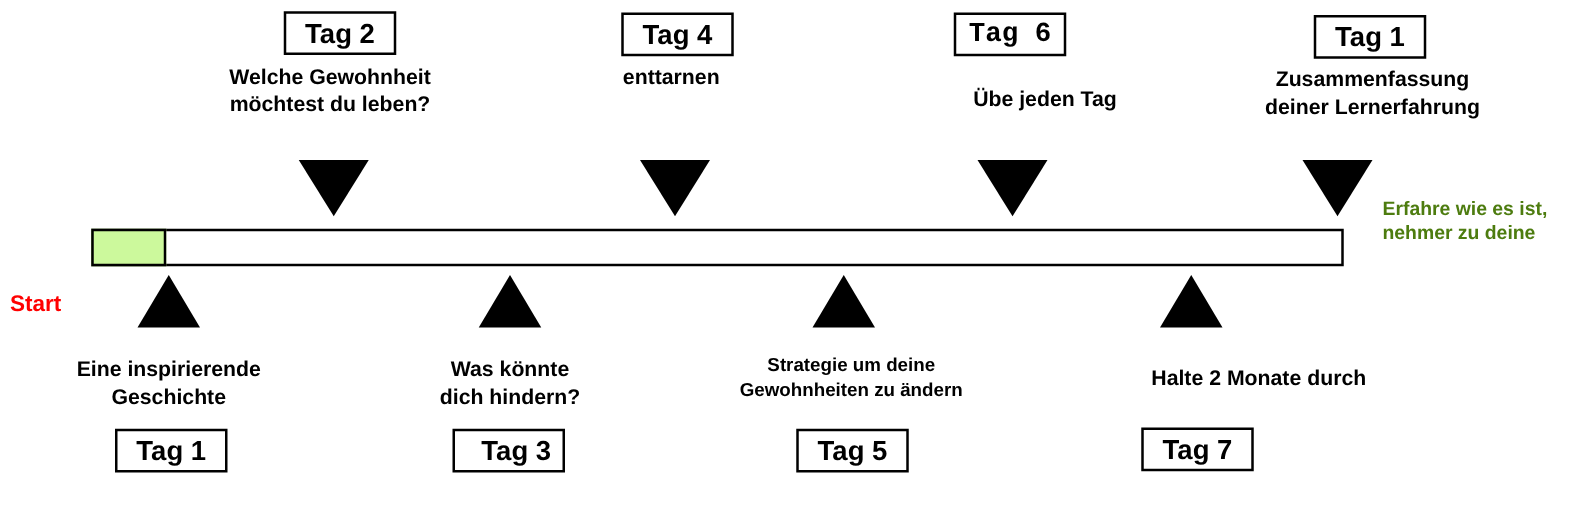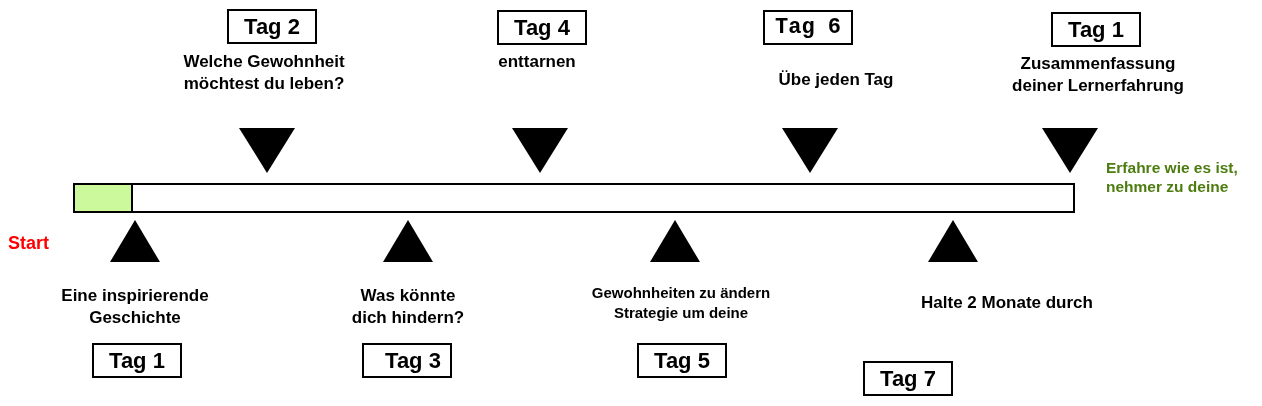--- a/index.html
+++ b/index.html
@@ -126,33 +126,33 @@
 
   <div class="note" style="left:135px; top:285px;">
     <div>Eine inspirierende</div>
     <div>Geschichte</div>
   </div>
   <div class="note" style="left:408px; top:285px;">
     <div>Was könnte</div>
     <div>dich hindern?</div>
   </div>
   <div class="note small" style="left:681px; top:283px;">
+    <div>Strategie um deine</div>
     <div>Gewohnheiten zu ändern</div>
-    <div>Strategie um deine</div>
   </div>
   <div class="note" style="left:1007px; top:292px;">
     <div>Halte 2 Monate durch</div>
   </div>
 
   <div class="day-box" style="left:92px;  top:343px;">
       <span>Tag 1</span>
     </div>
   <div class="day-box" style="left:362px; top:343px;padding-left:12px;">
       <span>Tag 3</span>
     </div>
   <div class="day-box" style="left:637px; top:343px;">
       <span>Tag 5</span>
     </div>
-  <div class="day-box" style="left:863px; top:342px;margin-top:19px;">
+  <div class="day-box" style="left:913px; top:342px;">
       <span>Tag 7</span>
     </div>
 
 </div>
 
 </body></html>

